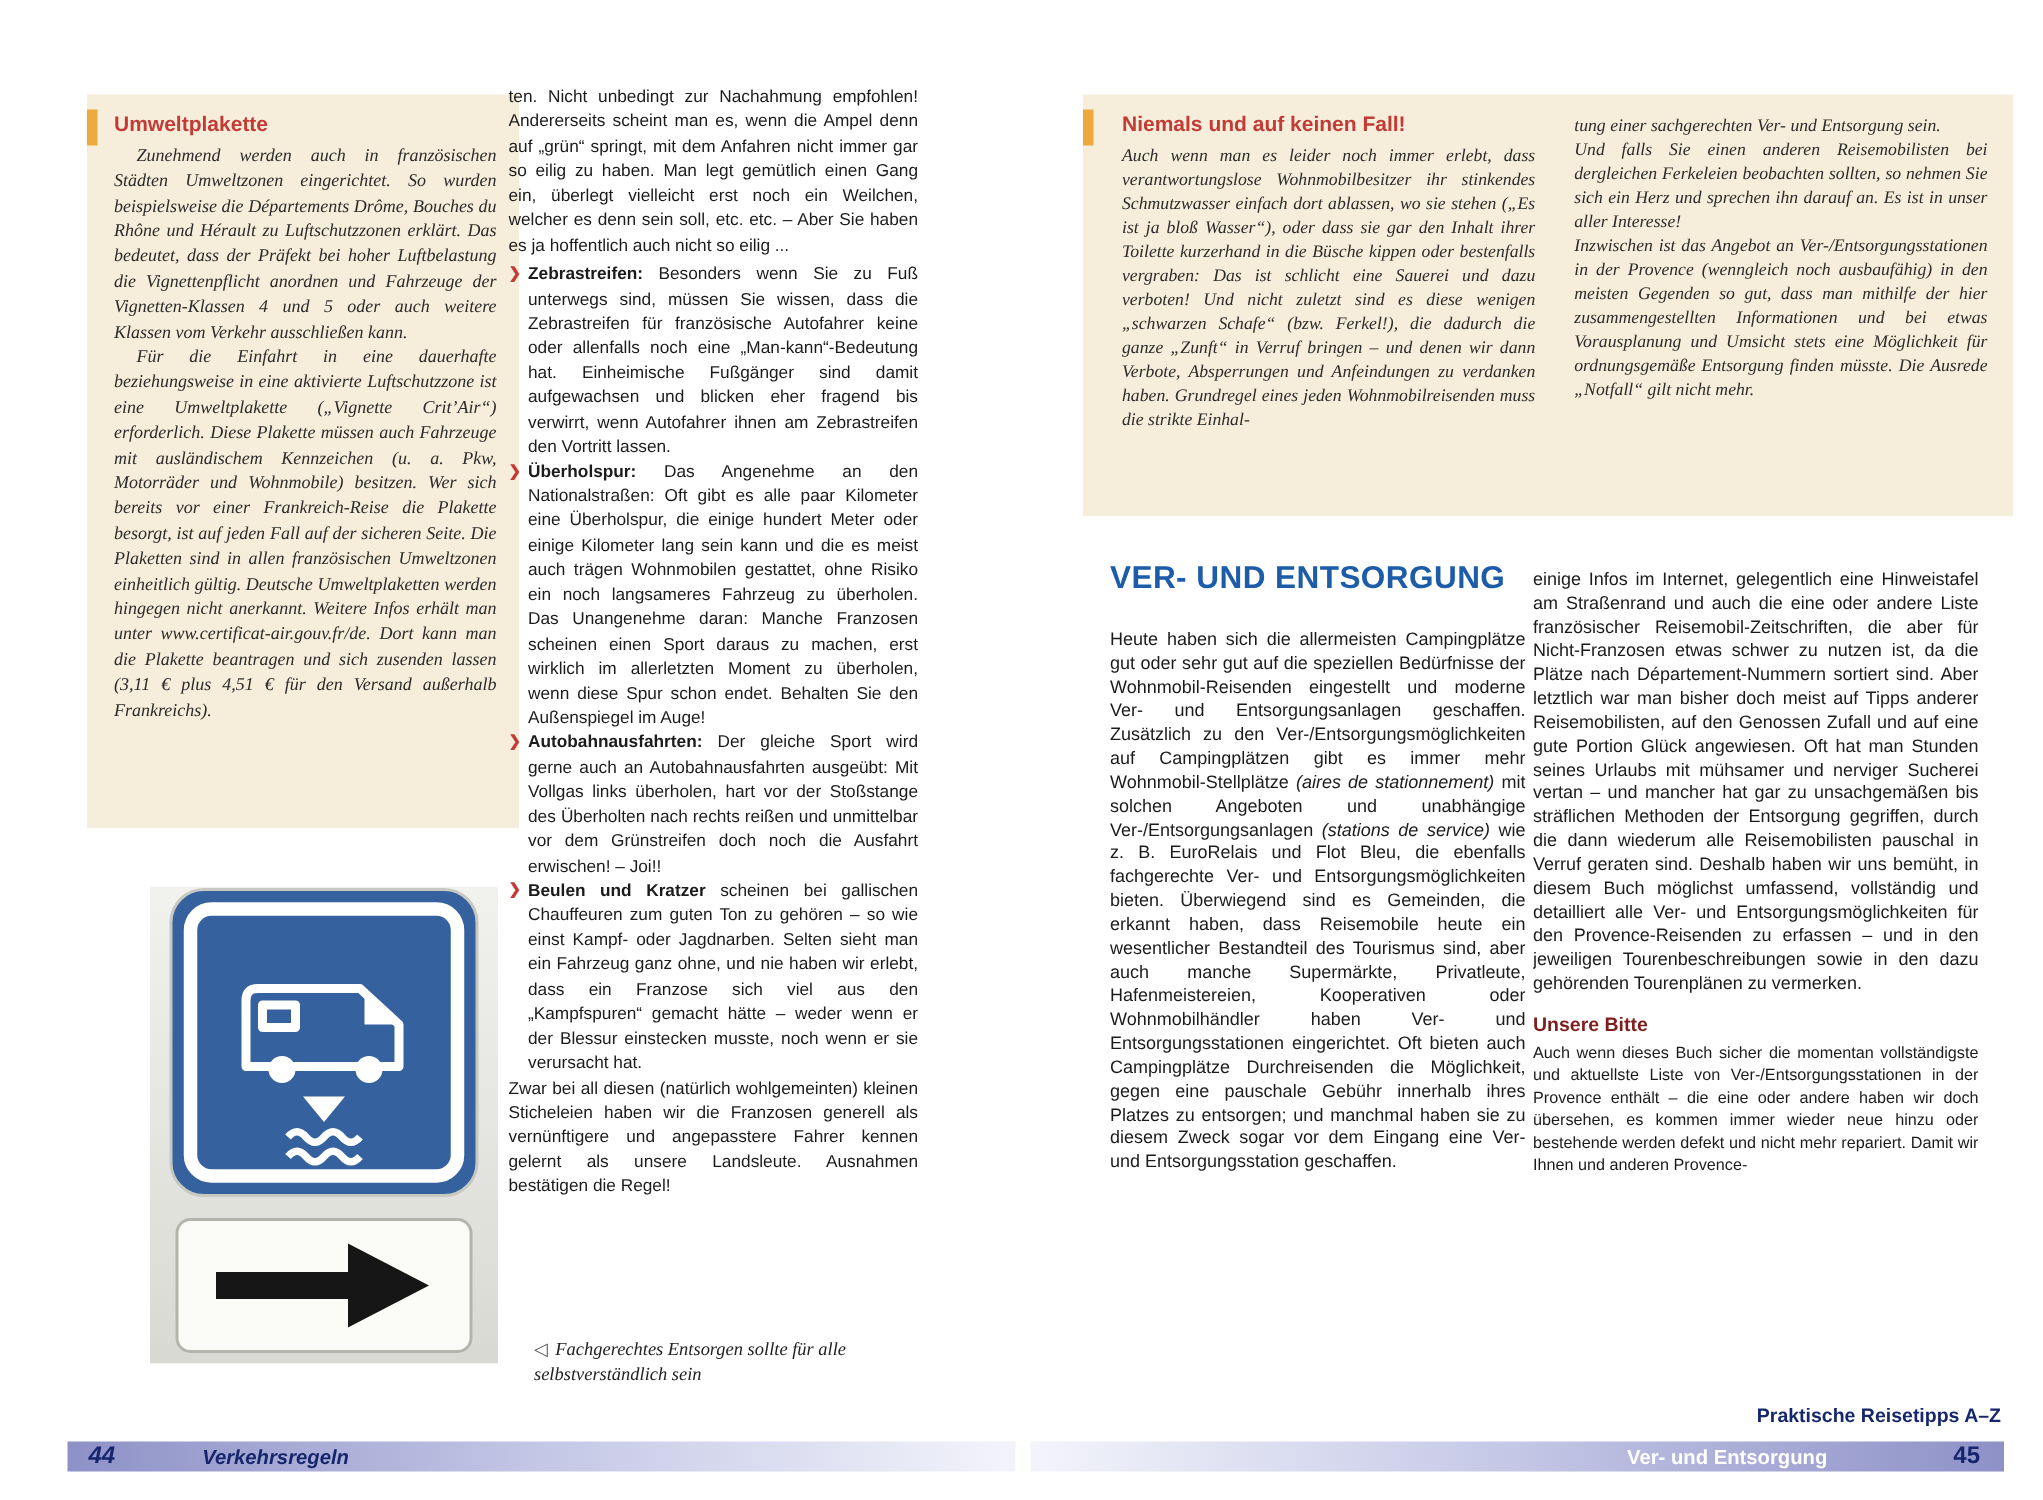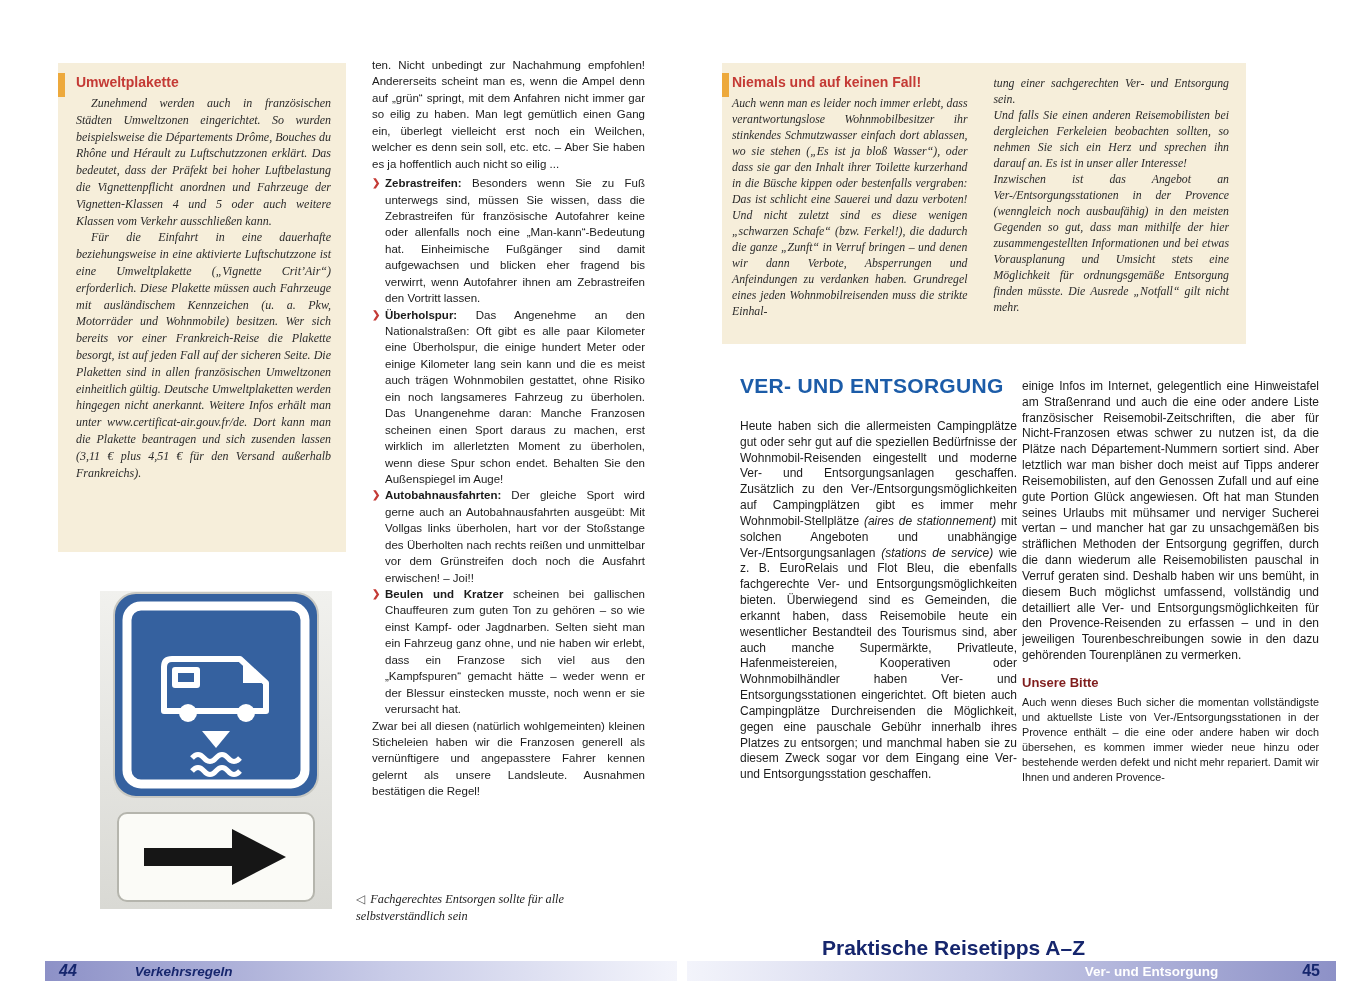--- a/index.html
+++ b/index.html
@@ -8,52 +8,52 @@
   #spread { position:relative; width:1362px; height:1000px; background:#ffffff; overflow:hidden; margin:0 auto; }
 
   .serif { font-family:"Liberation Serif", serif; font-style:italic; }
 
   
   .infobox { position:absolute; background:#f6eeda; }
   .accent { position:absolute; left:0; top:10px; width:7px; height:24px; background:#eda93c; }
   .infobox h3 { color:#c43a35; font-size:14px; font-weight:bold; margin-bottom:5px; font-family:"Liberation Sans", sans-serif; }
   .infobox p { font-size:12px; line-height:1.4; color:#2b2b2b; text-align:justify; text-indent:15px; }
   .infobox-left { left:58px; top:63px; width:288px; height:489px; padding:11px 15px 10px 18px; overflow:hidden; }
-  .infobox-right { left:722px; top:63px; width:524px; height:281px; padding:11px 17px 10px 10px; display:flex; gap:26px; overflow:hidden; }
+  .infobox-right { left:722px; top:63px; width:620px; height:281px; padding:11px 17px 10px 26px; display:flex; gap:26px; overflow:hidden; }
   .infobox-right p { font-size:11.8px; line-height:1.36; }
   .rb-col { flex:1; min-width:0; }
   .rb-col2 { padding-top:1px; }
   .rb-col2 p { text-indent:0; }
   .rb-col2 p.indent { text-indent:15px; }
   .infobox-right .rb-col > p { text-indent:0; }
 
   
   .sign-photo { position:absolute; left:100px; top:591px; width:232px; height:318px; }
 
   
   .col { position:absolute; text-align:justify; color:#1b1b1b; }
   .col p { margin:0; }
-  .col-middle { left:372px; top:57px; width:273px; height:808px; font-size:11.5px; line-height:1.43; overflow:hidden; }
+  .col-middle { left:339px; top:57px; width:273px; height:808px; font-size:11.5px; line-height:1.43; overflow:hidden; }
   .col-middle .intro { margin-bottom:3px; }
   .bullet { position:relative; padding-left:13px; }
   .bullet .marker { position:absolute; left:0; top:1px; color:#c43a35; font-size:10px; font-weight:bold; }
   .closing { margin-top:11px; }
   .caption { position:absolute; left:356px; top:891px; width:273px; font-size:12.3px; line-height:1.35; color:#222; }
   .cap-icon { font-style:normal; color:#555; margin-right:5px; font-size:12px; }
 
   
   .main-heading { position:absolute; left:740px; top:374px; font-size:21px; font-weight:bold; color:#1c5ca8; letter-spacing:0.3px; }
   .col-r1 { left:740px; top:419px; width:277px; height:498px; font-size:12px; line-height:1.32; overflow:hidden; }
   .col-r1 .indent, .col-r2 .indent { text-indent:15px; margin-top:2px; }
   .col-r2 { left:1022px; top:379px; width:297px; height:545px; font-size:12px; line-height:1.32; overflow:hidden; }
   .subheading { color:#7f1d1d; font-weight:bold; font-size:13px; margin:10px 0 4px 0; }
   .col-r2 .small { font-size:10.8px; line-height:1.38; }
 
   
-  .tips-label { position:absolute; left:822px; top:936px; width:512px; font-weight:bold; font-size:21px; color:#16266d; }
+  .tips-label { position:absolute; left:822px; top:936px; width:512px; text-align:right; font-weight:bold; font-size:13px; color:#16266d; }
   .footer { position:absolute; top:961px; height:20px; display:flex; align-items:center; }
   .footer-left { left:45px; width:632px; background:linear-gradient(to right, #8d91c7 0%, #c9cce8 55%, #f3f4fb 100%);font-style:italic; }
   .footer-right { left:687px; width:649px; background:linear-gradient(to right, #f3f4fb 0%, #c9cce8 45%, #8d91c7 100%); justify-content:flex-end; }
   .page-num { font-size:16px; font-weight:bold; color:#16266d; }
   .footer-left .page-num { padding-left:14px; }
   .footer-right .page-num { padding-right:16px; }
   .footer-label { font-size:13.5px; font-weight:bold; }
   .footer-label.navy { color:#16266d; margin-left:58px; }
   .footer-label.white { color:#ffffff; margin-right:84px; }
 </style>

